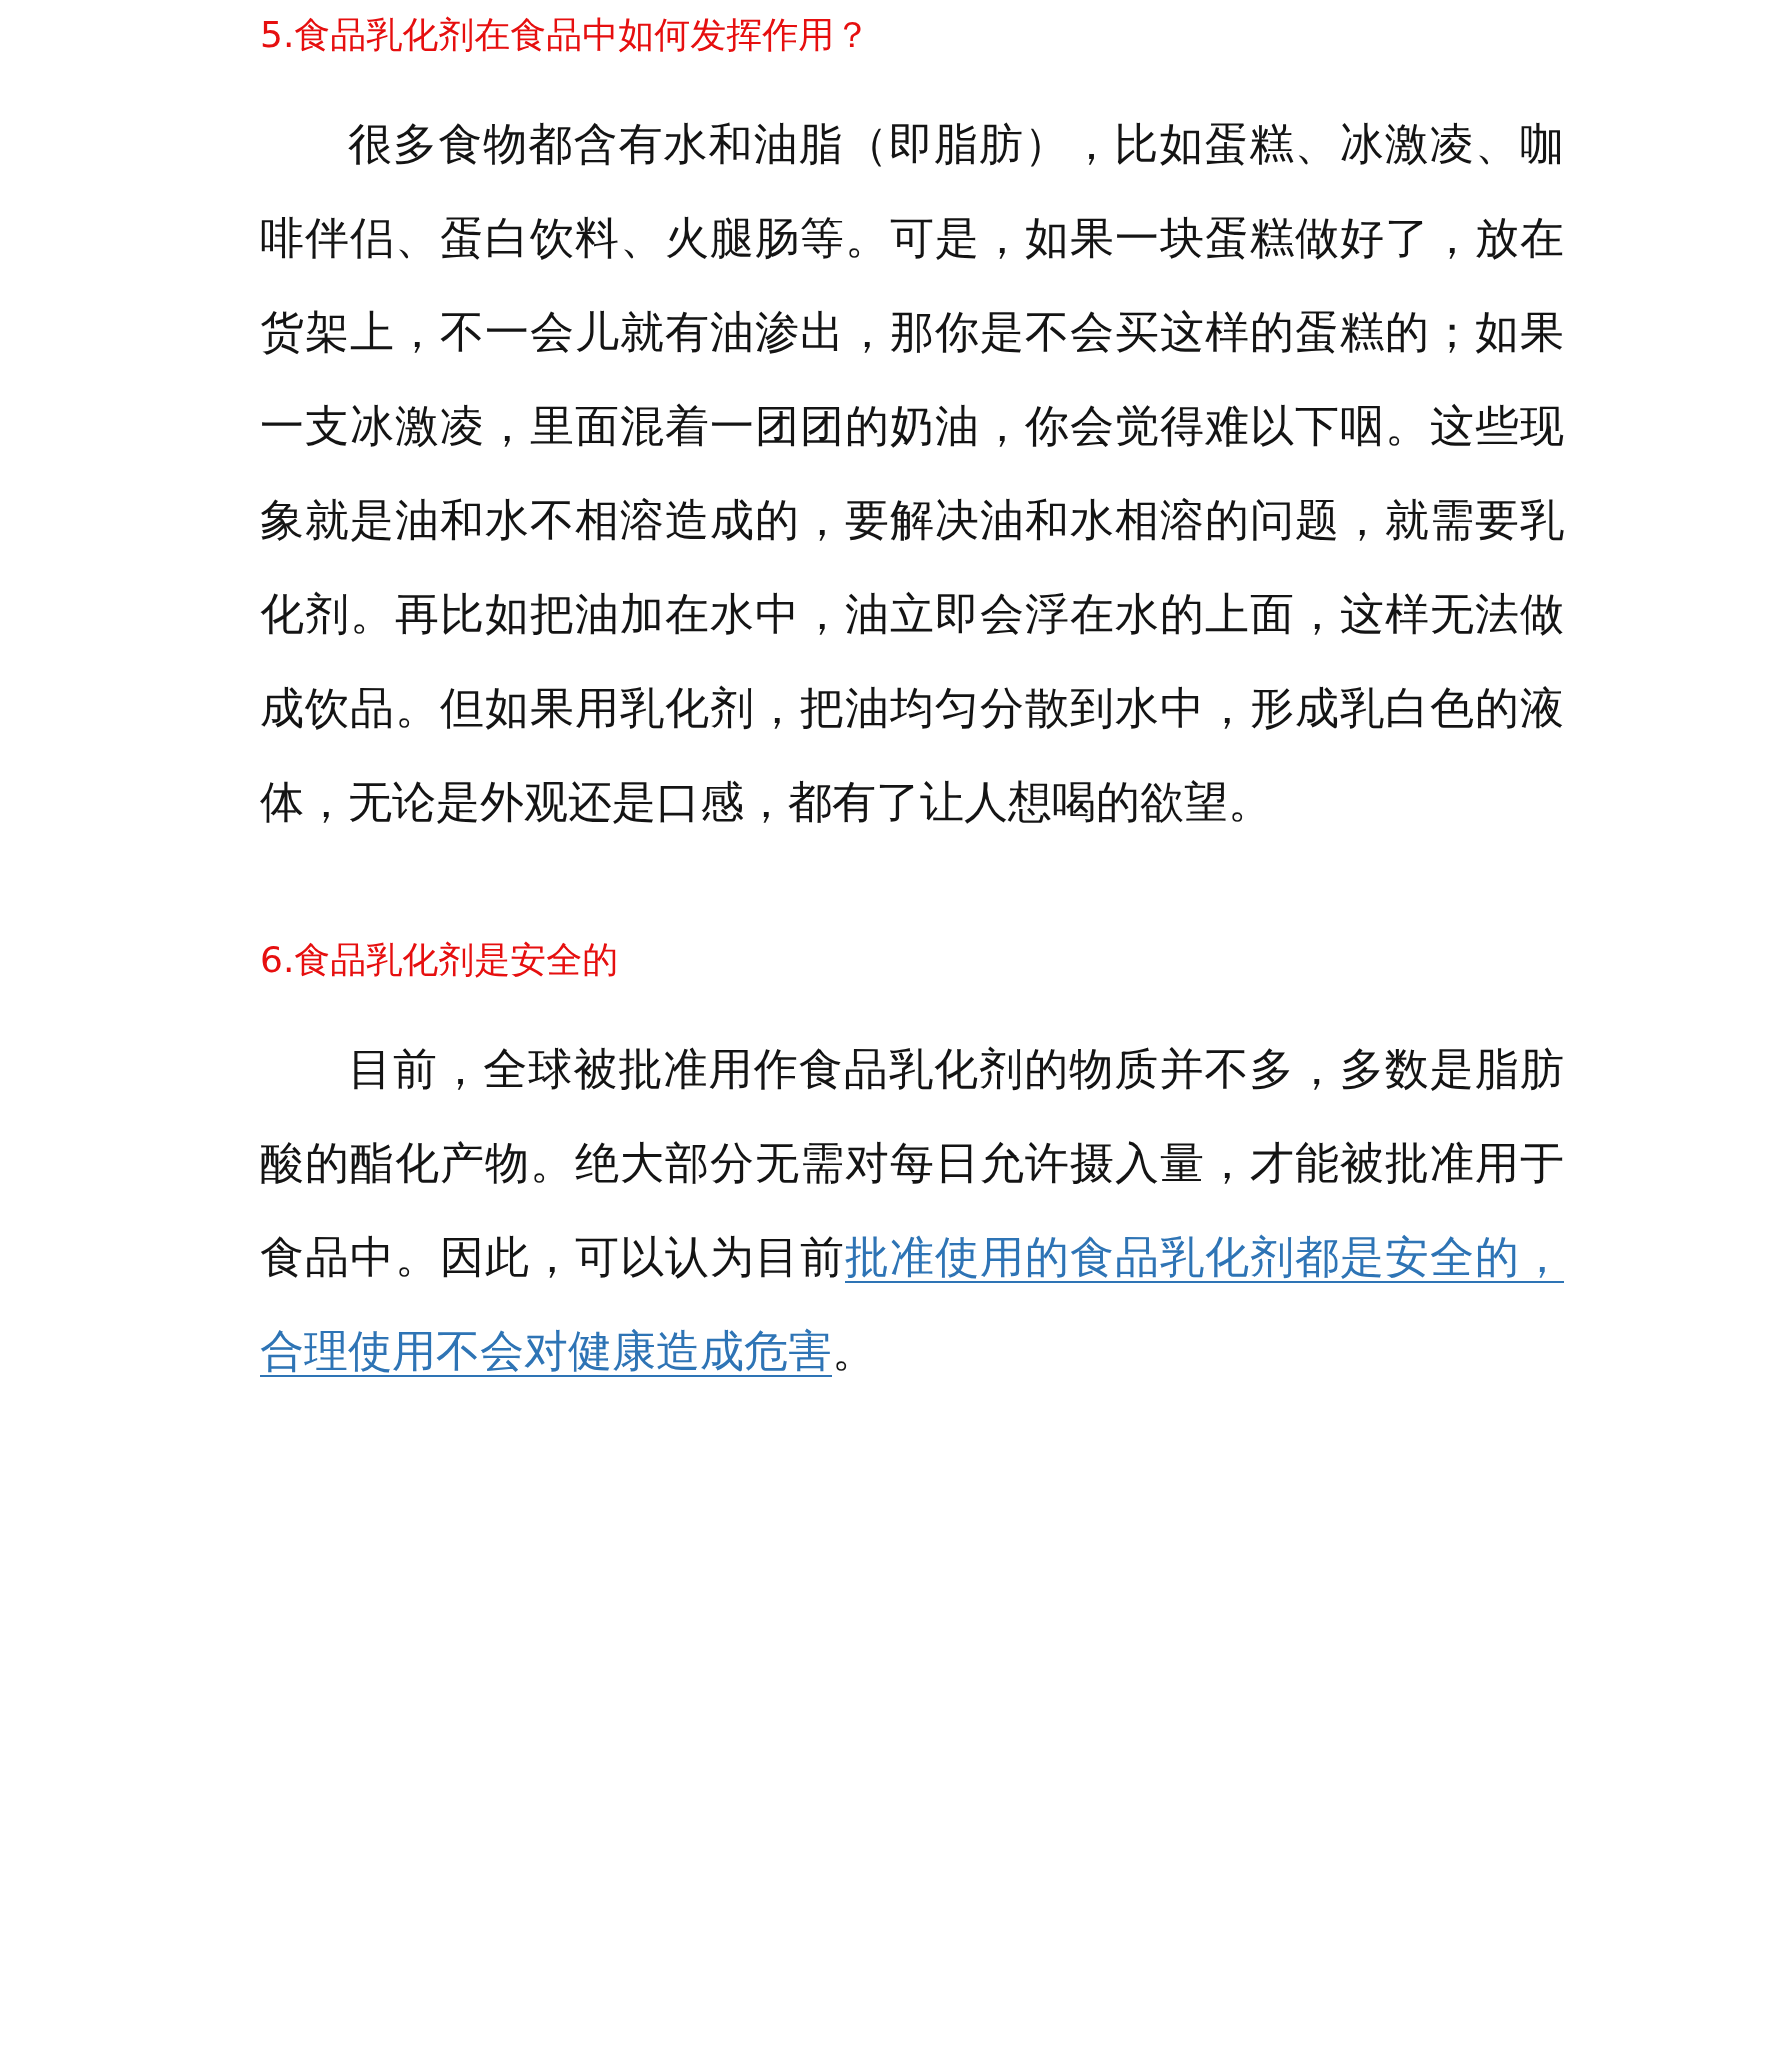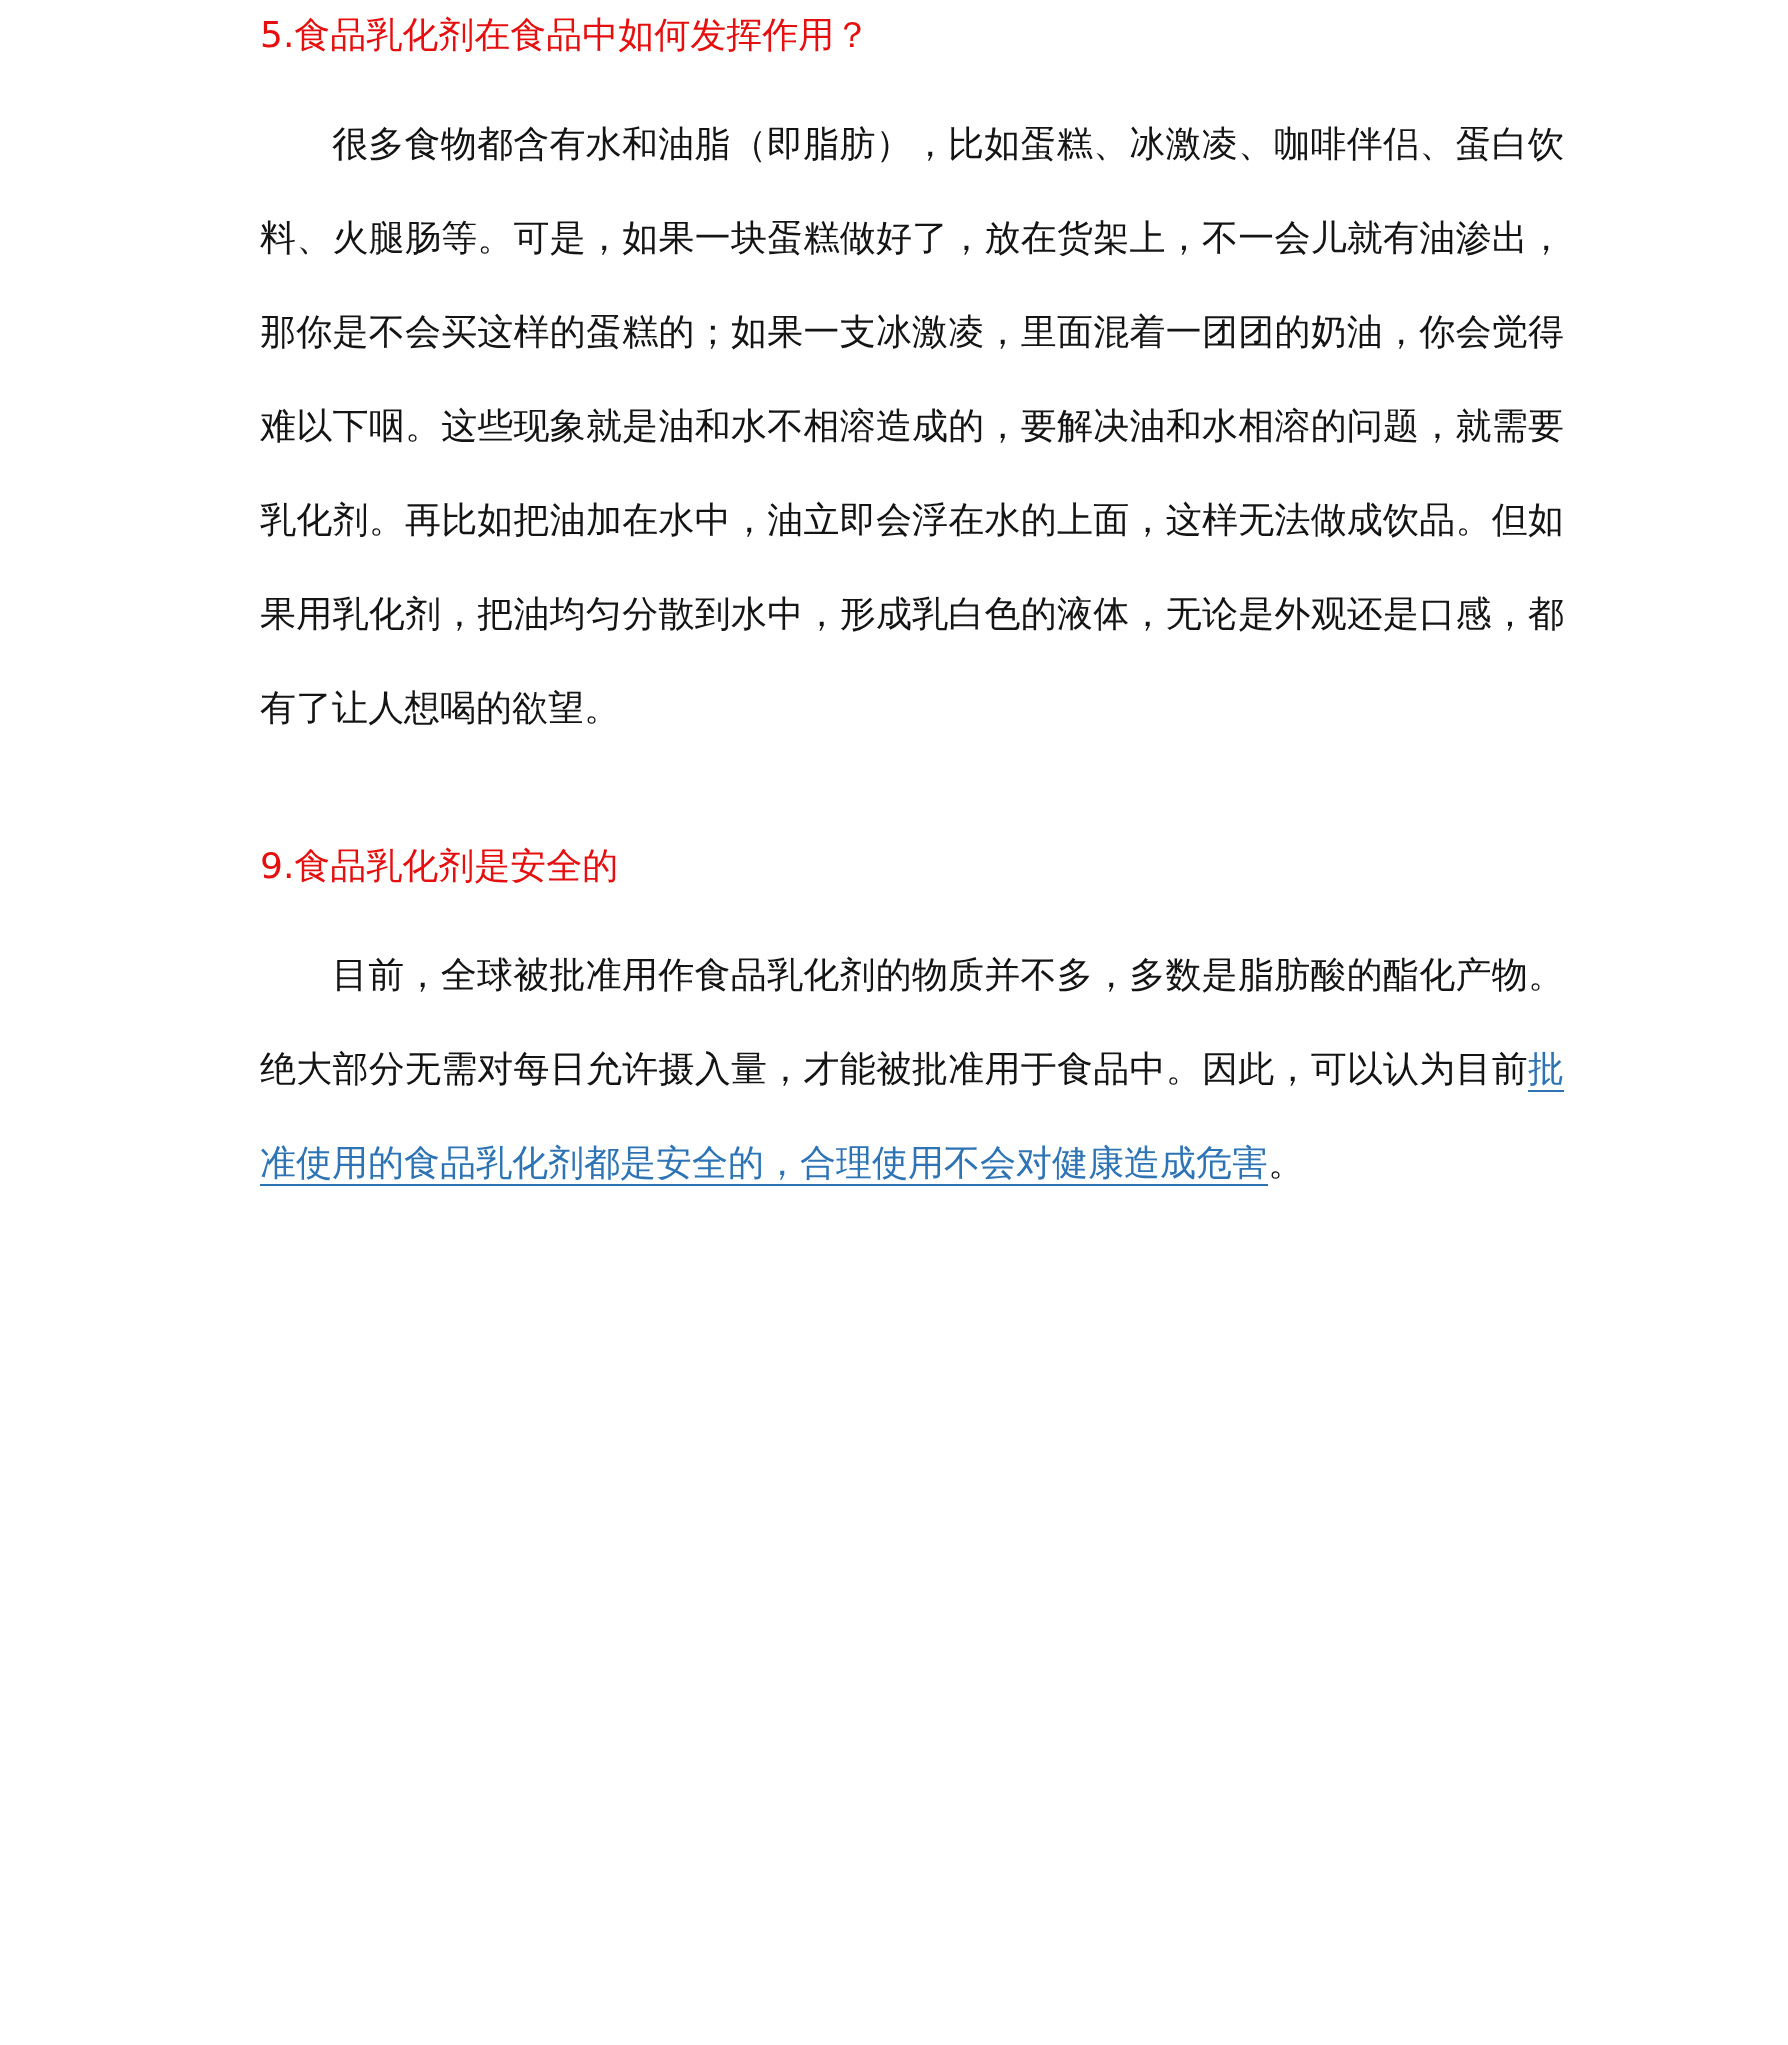--- a/index.html
+++ b/index.html
@@ -24,21 +24,21 @@
     font-weight: normal;
     line-height: 63px;
     color: var(--color-heading, #e60f0f);
     text-align: left;
   }
   .heading-6 {
     margin-top: 79px;
   }
   .para {
     margin: 0 0 23.6px 0;
-    font-size: 36px;
+    font-size: 44px;
     line-height: 94px;
     text-align: justify;
     text-justify: inter-character;
     text-indent: 2em;
     letter-spacing: 0;
     word-break: normal;
   }
   .link {
     color: var(--color-link, #2e74b5);
     text-decoration: underline;
@@ -50,19 +50,19 @@
 </head>
 <body>
 
 <div class="page">
 
   <h2 class="heading">5.食品乳化剂在食品中如何发挥作用？</h2>
 
   <p class="para">很多食物都含有水和油脂（即脂肪），比如蛋糕、冰激凌、咖啡伴侣、蛋白饮料、火腿肠等。可是，如果一块蛋糕做好了，放在货架上，不一会儿就有油渗出，那你是不会买这样的蛋糕的；如果一支冰激凌，里面混着一团团的奶油，你会觉得难以下咽。这些现象就是油和水不相溶造成的，要解决油和水相溶的问题，就需要乳化剂。再比如把油加在水中，油立即会浮在水的上面，这样无法做成饮品。但如果用乳化剂，把油均匀分散到水中，形成乳白色的液体，无论是外观还是口感，都有了让人想喝的欲望。</p>
 
 
-  <h2 class="heading heading-6">9.食品乳化剂是安全的</h2>
+  <h2 class="heading heading-6">6.食品乳化剂是安全的</h2>
 
 
   <p class="para"><span>目前，全球被批准用作食品乳化剂的物质并不多，多数是脂肪酸的酯化产物。绝大部分无需对每日允许摄入量，才能被批准用于食品中。因此，可以认为目前</span><a class="link">批准使用的食品乳化剂都是安全的，合理使用不会对健康造成危害</a><span>。</span></p>
 
 </div>
 
 
 </body></html>

